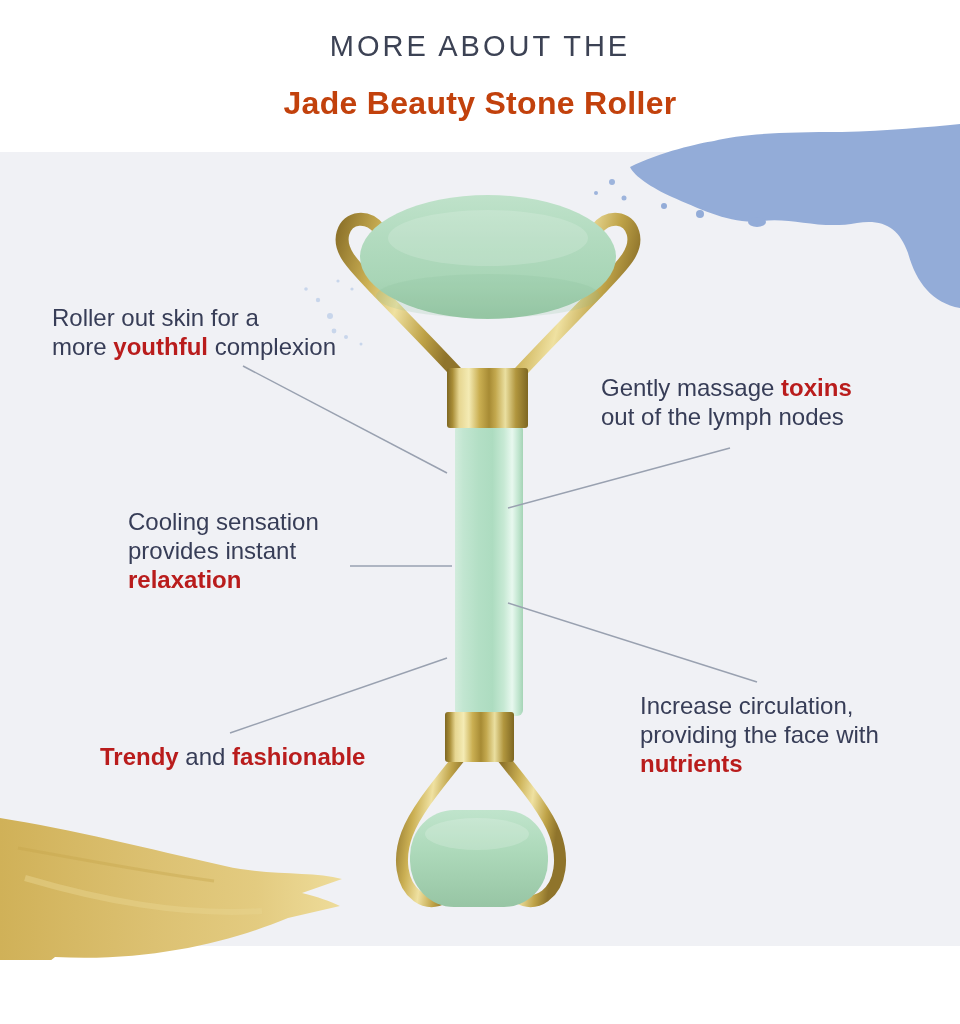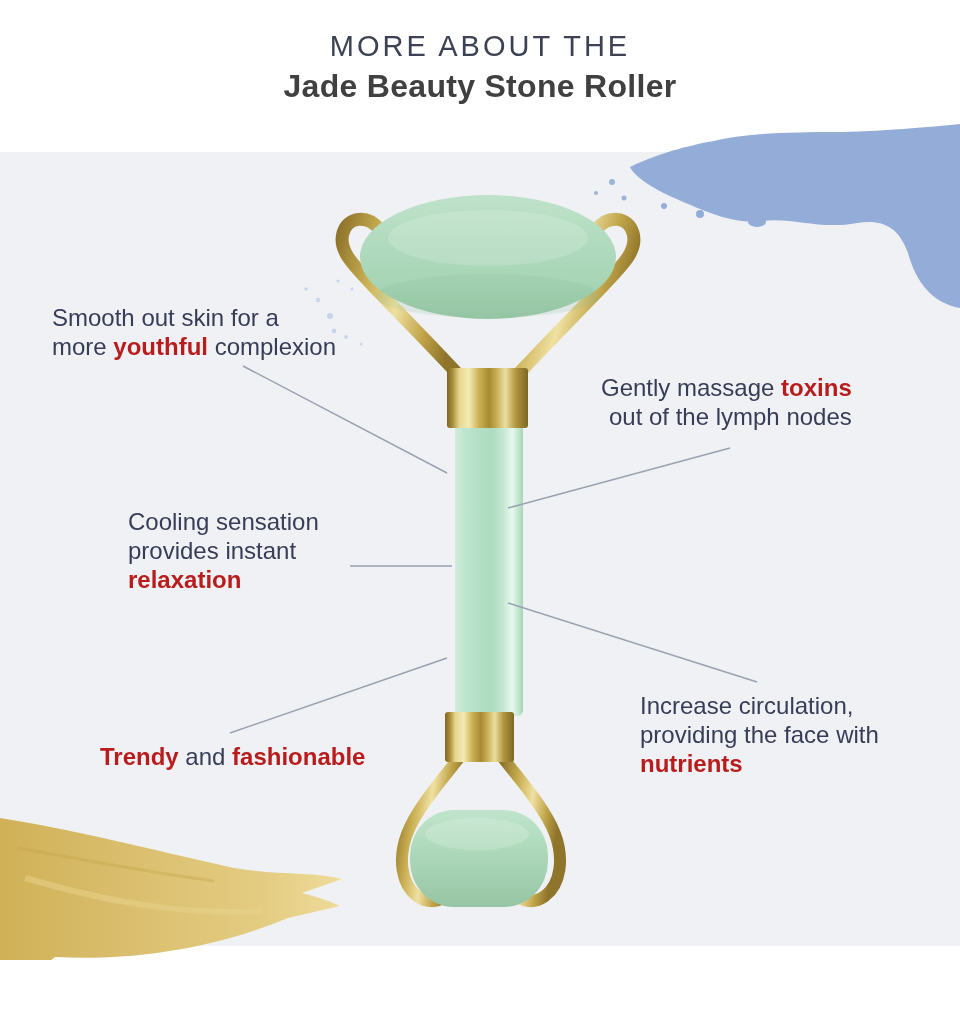--- a/index.html
+++ b/index.html
@@ -2,26 +2,26 @@
 <html><head>
 <meta charset="utf-8">
 <style>
   html,body{margin:0;padding:0;background:#ffffff;}
   .page{position:relative;width:960px;height:960px;background:#ffffff;overflow:hidden;
         font-family:"Liberation Sans",sans-serif;}
   .panel{position:absolute;left:0;top:152px;width:960px;height:794px;background:#f0f1f5;}
   .art{position:absolute;left:0;top:0;width:960px;height:1024px;}
   .header{position:absolute;top:30px;left:0;width:960px;text-align:center;z-index:4;}
   .eyebrow{font-size:29px;font-weight:300;letter-spacing:3px;color:#3c4254;}
-  .title{font-size:32px;font-weight:700;letter-spacing:.3px;color:#404040;margin-top:5px;}
+  .title{font-size:32px;font-weight:700;letter-spacing:.3px;color:#c2410c;margin-top:22px;}
   .callout{position:absolute;z-index:5;font-size:24px;line-height:29px;color:#373d57;
            white-space:nowrap;}
   .callout .b{font-weight:700;color:#b91c1c;}
   .c-smooth {left:52px; top:303px;}
-  .c-toxins {left:601px;top:373px;text-align:right;}
+  .c-toxins {left:601px;top:373px;}
   .c-cooling{left:128px;top:507px;}
   .c-circ   {left:640px;top:691px;}
   .c-trendy {left:100px;top:742px;}
 </style>
 </head>
 <body>
 
 <div class="page">
 
   <div class="panel"></div>
@@ -161,21 +161,21 @@
     </g>
   </svg>
 
   <div class="header">
     <div class="eyebrow">MORE ABOUT THE</div>
     <div class="title">Jade Beauty Stone Roller</div>
   </div>
 
   <div class="callout c-smooth">
     <div>
-      <span class="seg">Smooth out skin for a</span>
+      <span class="seg">Roller out skin for a</span>
     </div>
     <div>
       <span class="seg">more </span><span class="seg b">youthful</span><span class="seg"> complexion</span>
     </div>
   </div>
 
   <div class="callout c-toxins">
     <div>
       <span class="seg">Gently massage </span><span class="seg b">toxins</span>
     </div>

